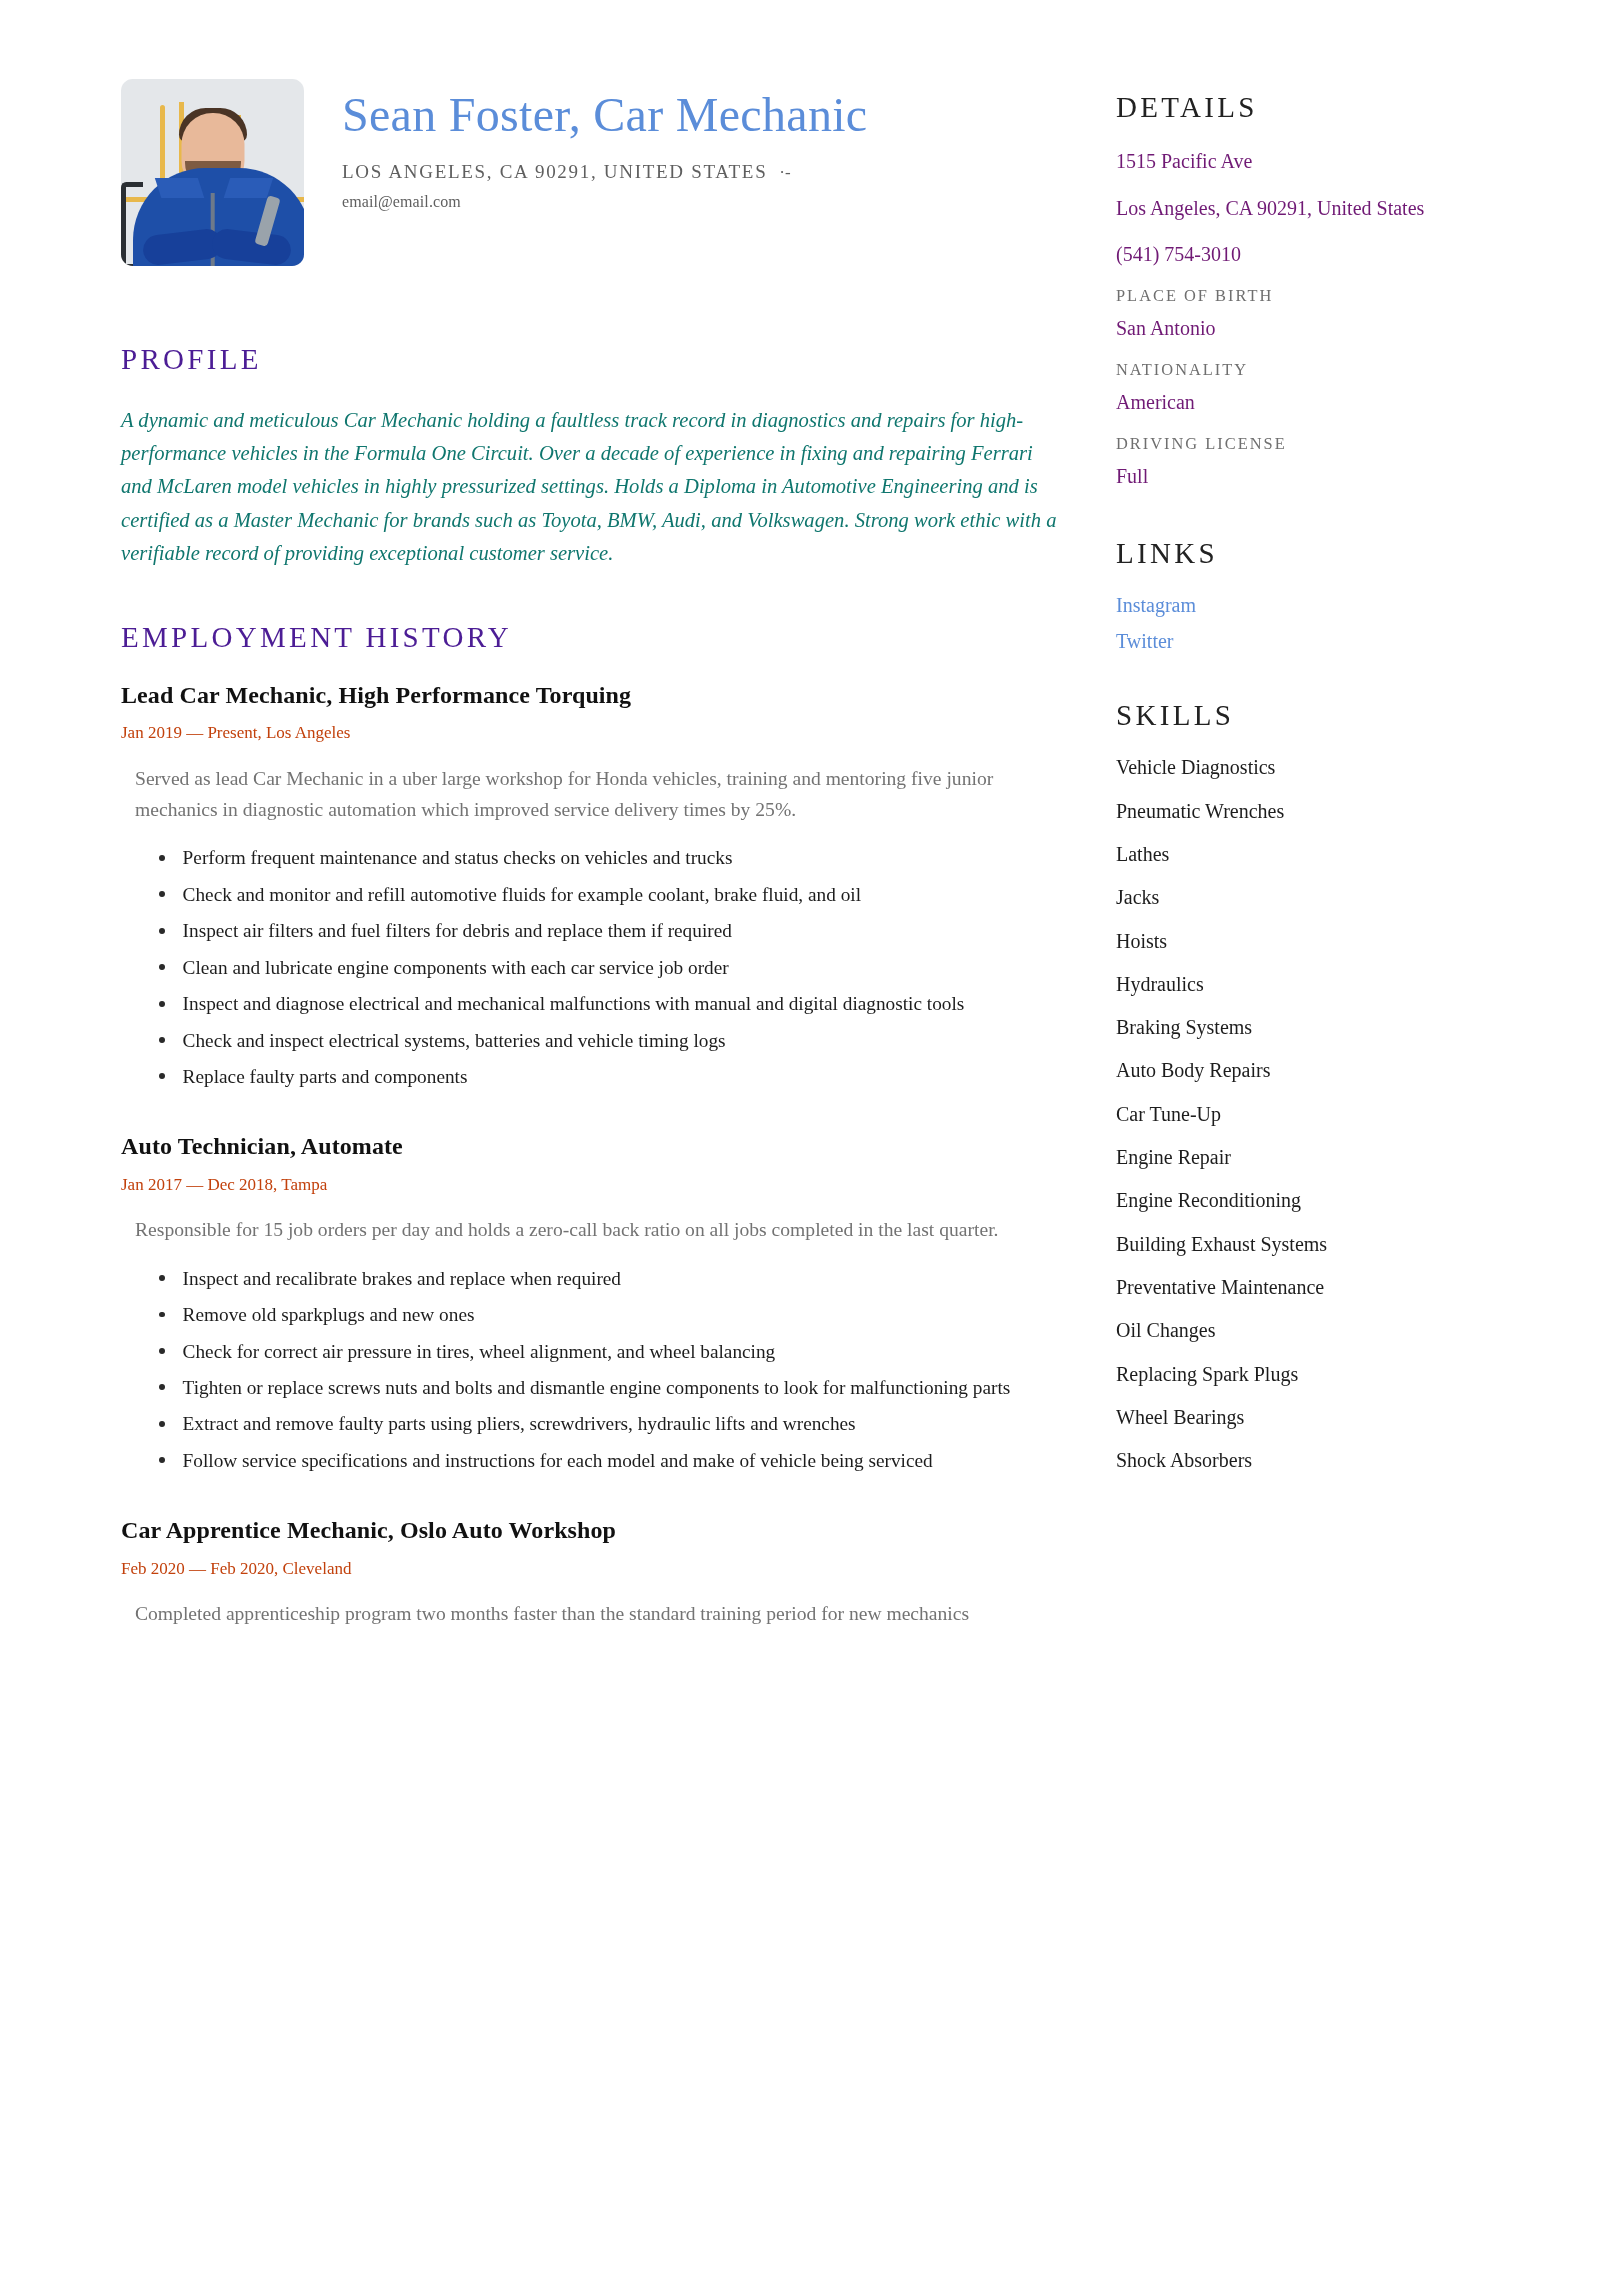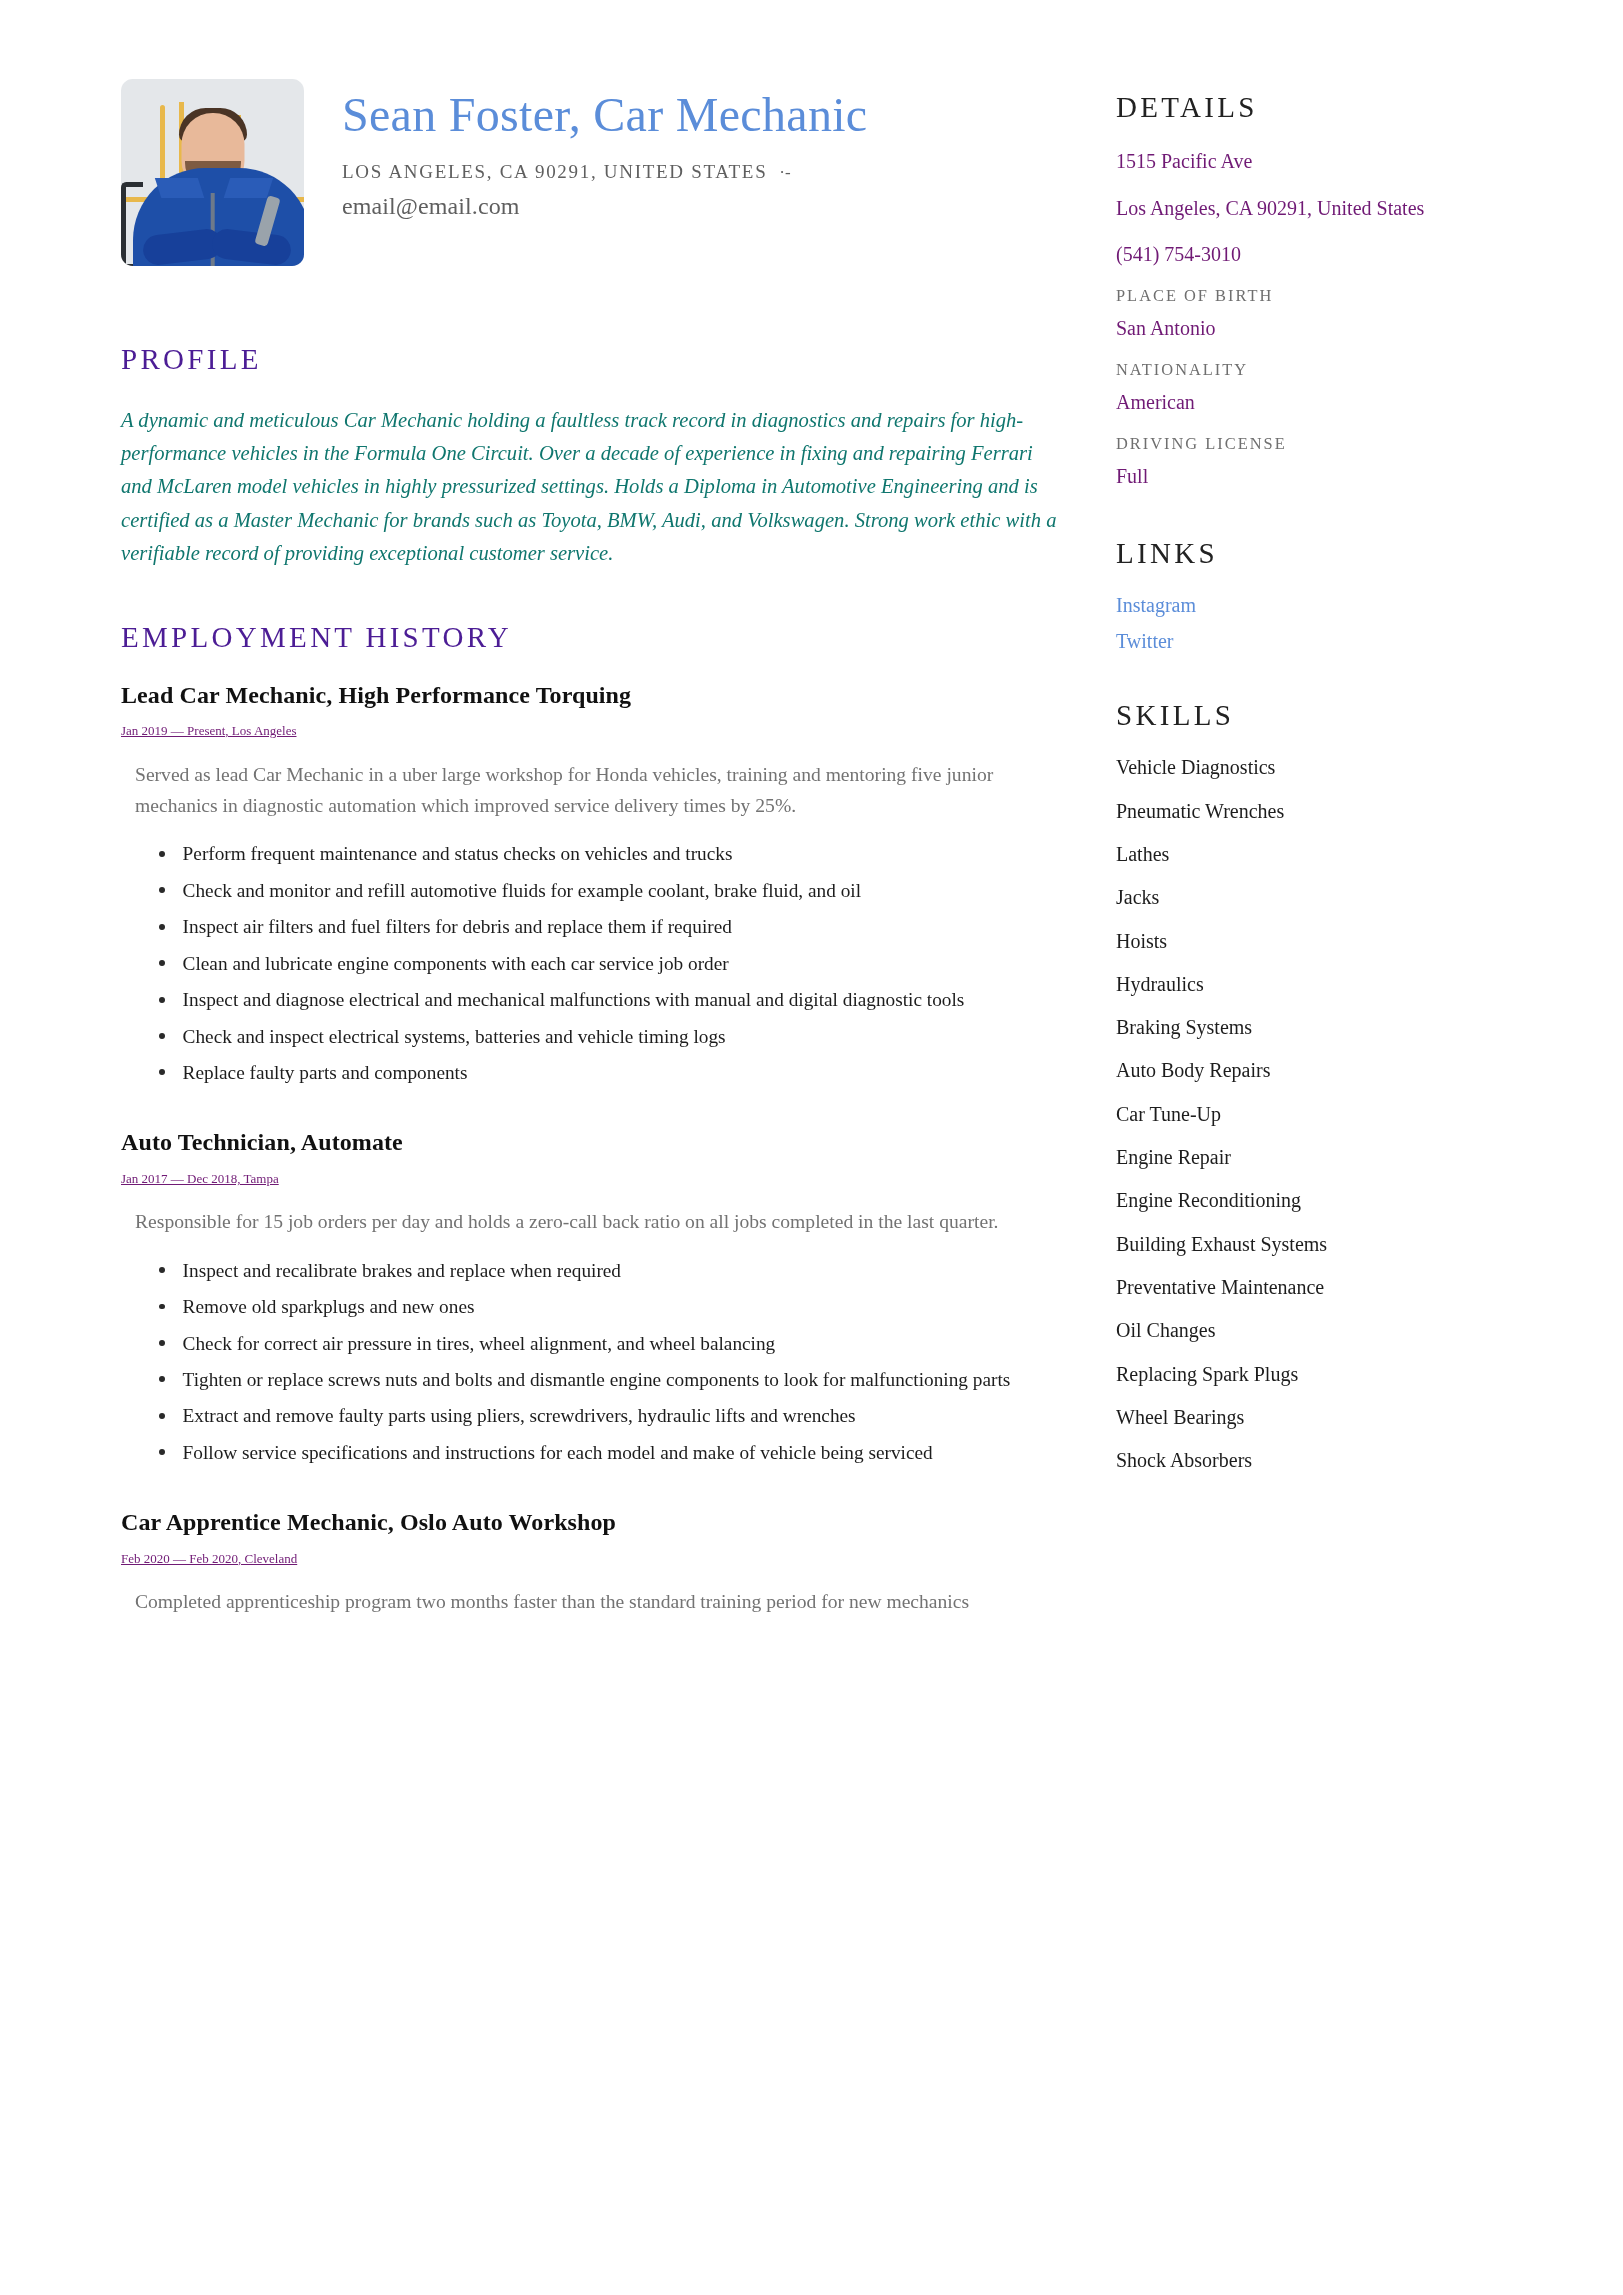--- a/index.html
+++ b/index.html
@@ -149,21 +149,21 @@
     letter-spacing: 1.7px;
     margin-bottom: 10.5px;
   }
   .contact-sep {
     display: inline-block;
     margin-left: 11.8px;
     letter-spacing: 0;
     font-size: 17px;
   }
   .contact-email {
-    font-size: 24px;
+    font-size: 16px;
     color: #5f5f5f;
     letter-spacing: 0.1px;
   }
   
   .section-title {
     font-size: 29px;
     font-weight: 400;
     letter-spacing: 3.3px;
     color: #4c1d95;
     margin: 0 0 27.5px 0;
@@ -180,24 +180,23 @@
   
   .job { margin-bottom: 41px; }
   .job-title {
     font-size: 24px;
     font-weight: 700;
     color: #111111;
     margin: 0 0 14.4px 0;
     letter-spacing: 0.1px;
   }
   .job-meta {
-    font-size: 13px;
-    color: #701a75;
+    font-size: 17px;
+    color: #c2410c;
     margin: 0 0 19.6px 0;
-    text-decoration: underline;
   }
   .job-desc {
     font-size: 19.6px;
     line-height: 1.6;
     color: #737373;
     margin: 0 0 17px 14px;
   }
   .bullets {
     margin: 0;
     padding: 0 0 0 38px;

